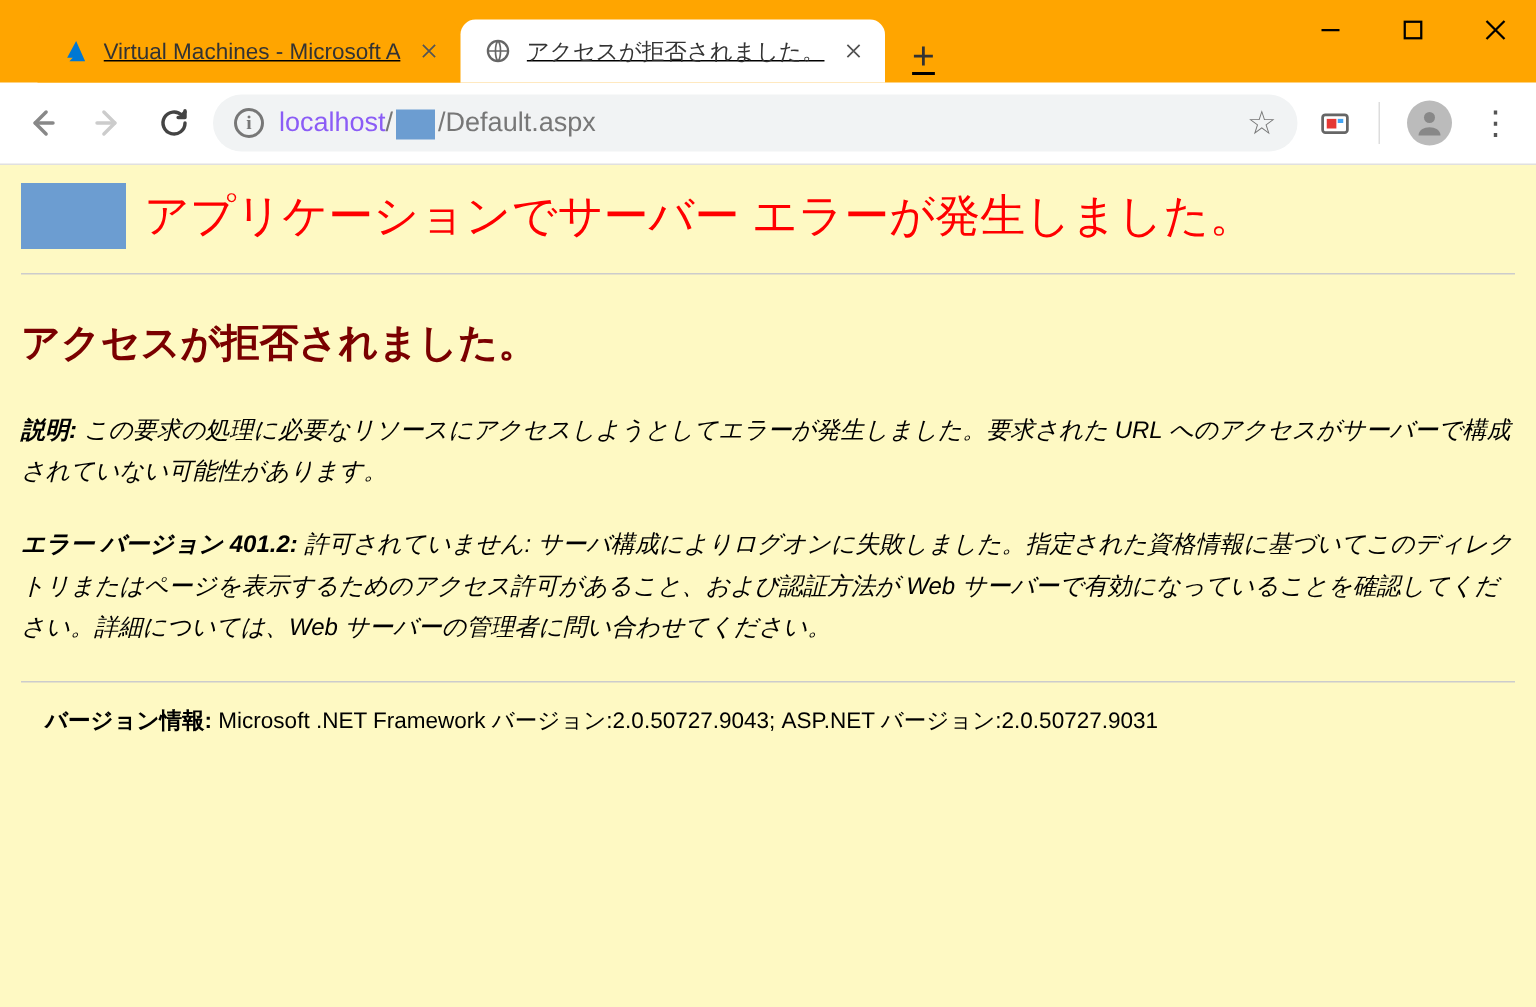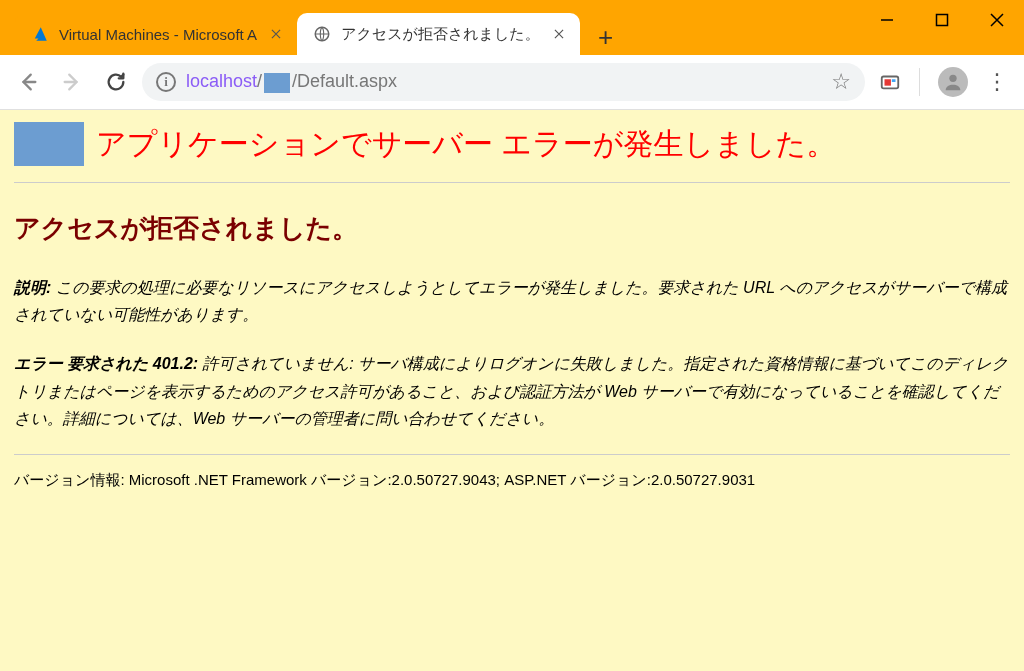--- a/index.html
+++ b/index.html
@@ -20,22 +20,23 @@
 .titlebar {
   height: 55px;
   display: flex;
   align-items: flex-start;
   position: relative;
 }
 .tabs {
   display: flex;
   align-items: flex-end;
   height: 100%;
-  padding-left: 15px;
+  padding-left: 25px;
   gap: 0;
+  text-decoration: underline;
 }
 .tab {
   height: 42px;
   margin-top: 13px;
   padding: 0 12px 0 16px;
   display: flex;
   align-items: center;
   gap: 10px;
   font-size: 15px;
   border-radius: 10px 10px 0 0;
@@ -224,21 +225,21 @@
   color: #000;
   margin-bottom: 22px;
   font-style: italic;
 }
 .para b { font-weight: bold; }
 .version-block {
   border-top: 1px solid #ccc;
   padding-top: 16px;
   font-size: 15px;
 }
-.version-block b { font-weight: normal; }
+.version-block b { font-weight: bold; margin-left: 16px; }
 </style>
 </head>
 <body>
 
 <div class="window">
 
   <div class="titlebar">
     <div class="tabs">
       <div class="tab inactive">
         <span class="favicon">
@@ -337,21 +338,21 @@
     <div class="error-header">
       <div class="error-box"></div>
       <div class="error-title">アプリケーションでサーバー エラーが発生しました。</div>
     </div>
     <div class="sub-title">アクセスが拒否されました。</div>
     <div class="para">
       <b>説明:</b>
       <span>この要求の処理に必要なリソースにアクセスしようとしてエラーが発生しました。要求された URL へのアクセスがサーバーで構成されていない可能性があります。</span>
     </div>
     <div class="para">
-      <b>エラー 要求された 401.2:</b>
+      <b>エラー バージョン 401.2:</b>
       <span>許可されていません: サーバ構成によりログオンに失敗しました。指定された資格情報に基づいてこのディレクトリまたはページを表示するためのアクセス許可があること、および認証方法が Web サーバーで有効になっていることを確認してください。詳細については、Web サーバーの管理者に問い合わせてください。</span>
     </div>
     <div class="version-block">
       <b>バージョン情報:</b>
       <span>Microsoft .NET Framework バージョン:2.0.50727.9043; ASP.NET バージョン:2.0.50727.9031</span>
     </div>
   </div>
 
 </div>
 

